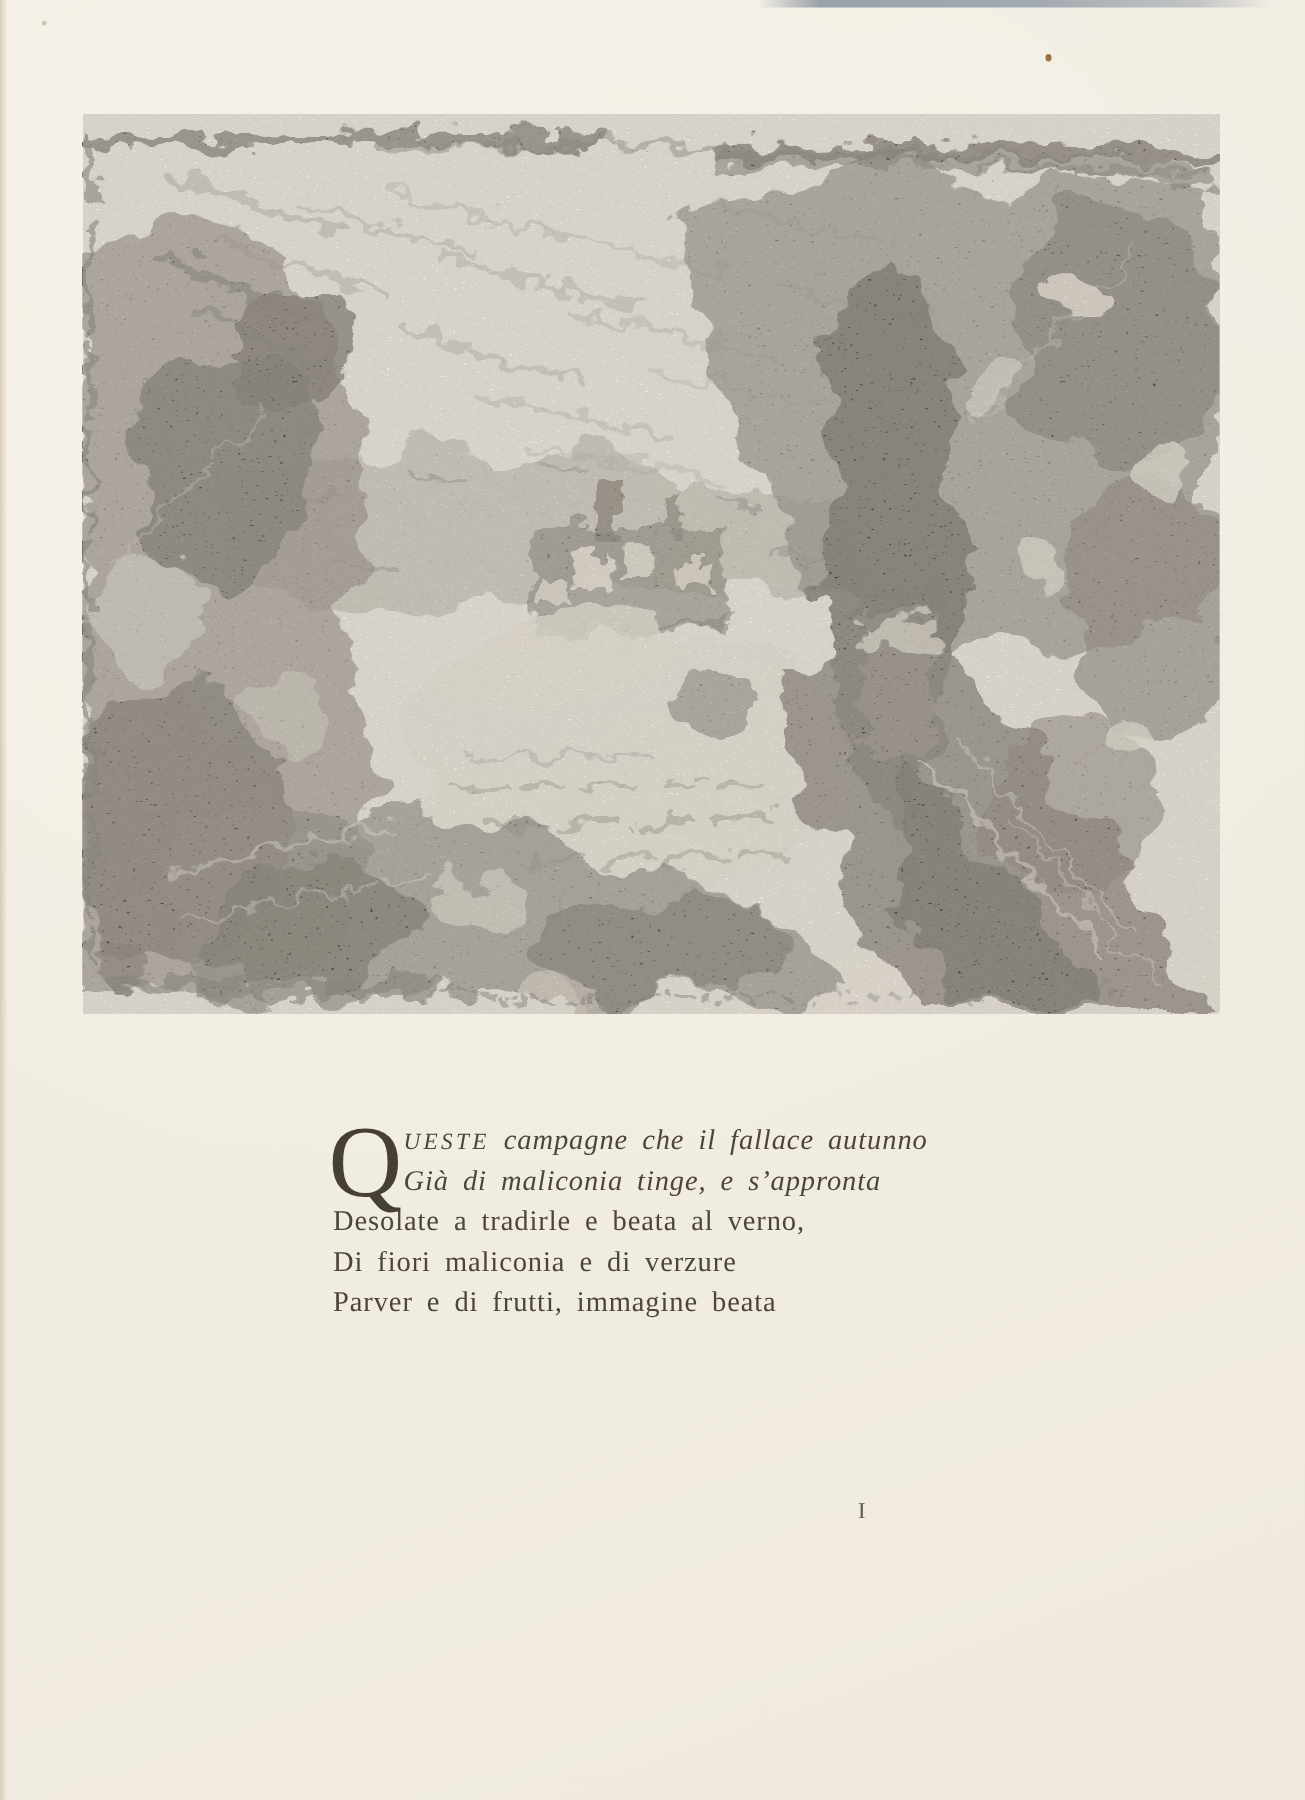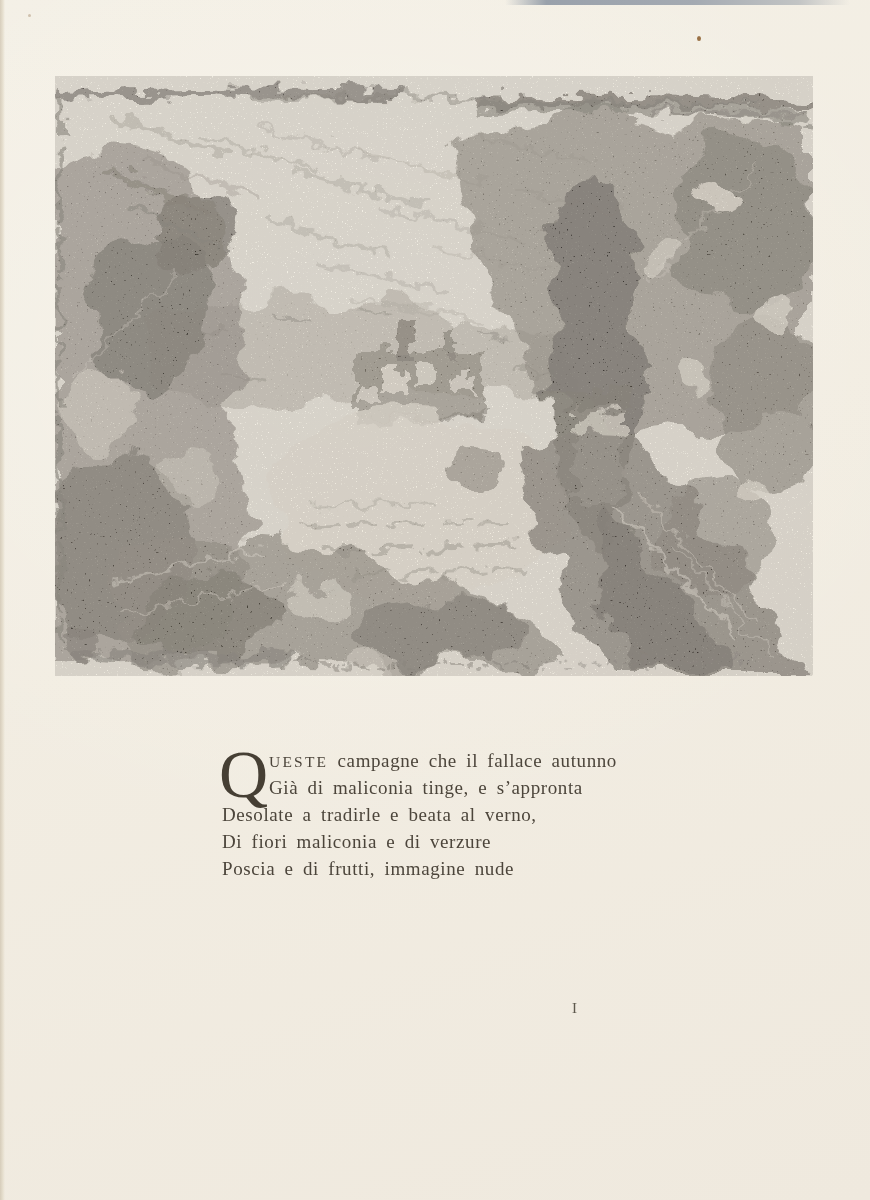--- a/index.html
+++ b/index.html
@@ -19,21 +19,21 @@
     background:#8a5a28;opacity:.85;}
   .speck2{position:absolute;left:28px;top:14px;width:3px;height:3px;border-radius:50%;
     background:#b7a289;opacity:.6;}
 
   .artwork{position:absolute;left:55px;top:76px;width:758px;height:600px;}
   .artwork svg{display:block;}
 
   .poem{position:absolute;left:222px;top:747px;width:430px;color:#4c453b;
     font-size:19px;letter-spacing:.6px;word-spacing:4px;}
   .pline{height:27px;line-height:27px;white-space:nowrap;}
-  .pline.indent{padding-left:47px;}
+  .pline.indent{padding-left:47px;font-style:italic;}
   .dropcap{position:absolute;left:-3px;top:-10px;font-size:68px;line-height:1.1;
     color:#463f34;letter-spacing:0;}
   .sc{font-size:15.5px;letter-spacing:2.2px;}
   .page-number{position:absolute;left:572px;top:1000px;font-size:15px;
     color:#5d584c;letter-spacing:1px;}
 </style>
 </head>
 <body>
 
 <div class="page">
@@ -183,18 +183,18 @@
       <rect x="0" y="0" width="758" height="600" fill="#45403a" opacity=".16" filter="url(#fGrainDark)"></rect>
     </svg>
   </div>
 
   <div class="poem">
     <span class="dropcap">Q</span>
     <div class="pline indent"><span class="sc">UESTE</span> <span>campagne che il fallace autunno</span></div>
     <div class="pline indent">Già di maliconia tinge, e s’appronta</div>
     <div class="pline">Desolate a tradirle e beata al verno,</div>
     <div class="pline">Di fiori maliconia e di verzure</div>
-    <div class="pline">Poscia e di frutti, immagine nude</div>
+    <div class="pline">Parver e di frutti, immagine beata</div>
   </div>
 
   <div class="page-number">I</div>
 
 </div>
 
 </body></html>

